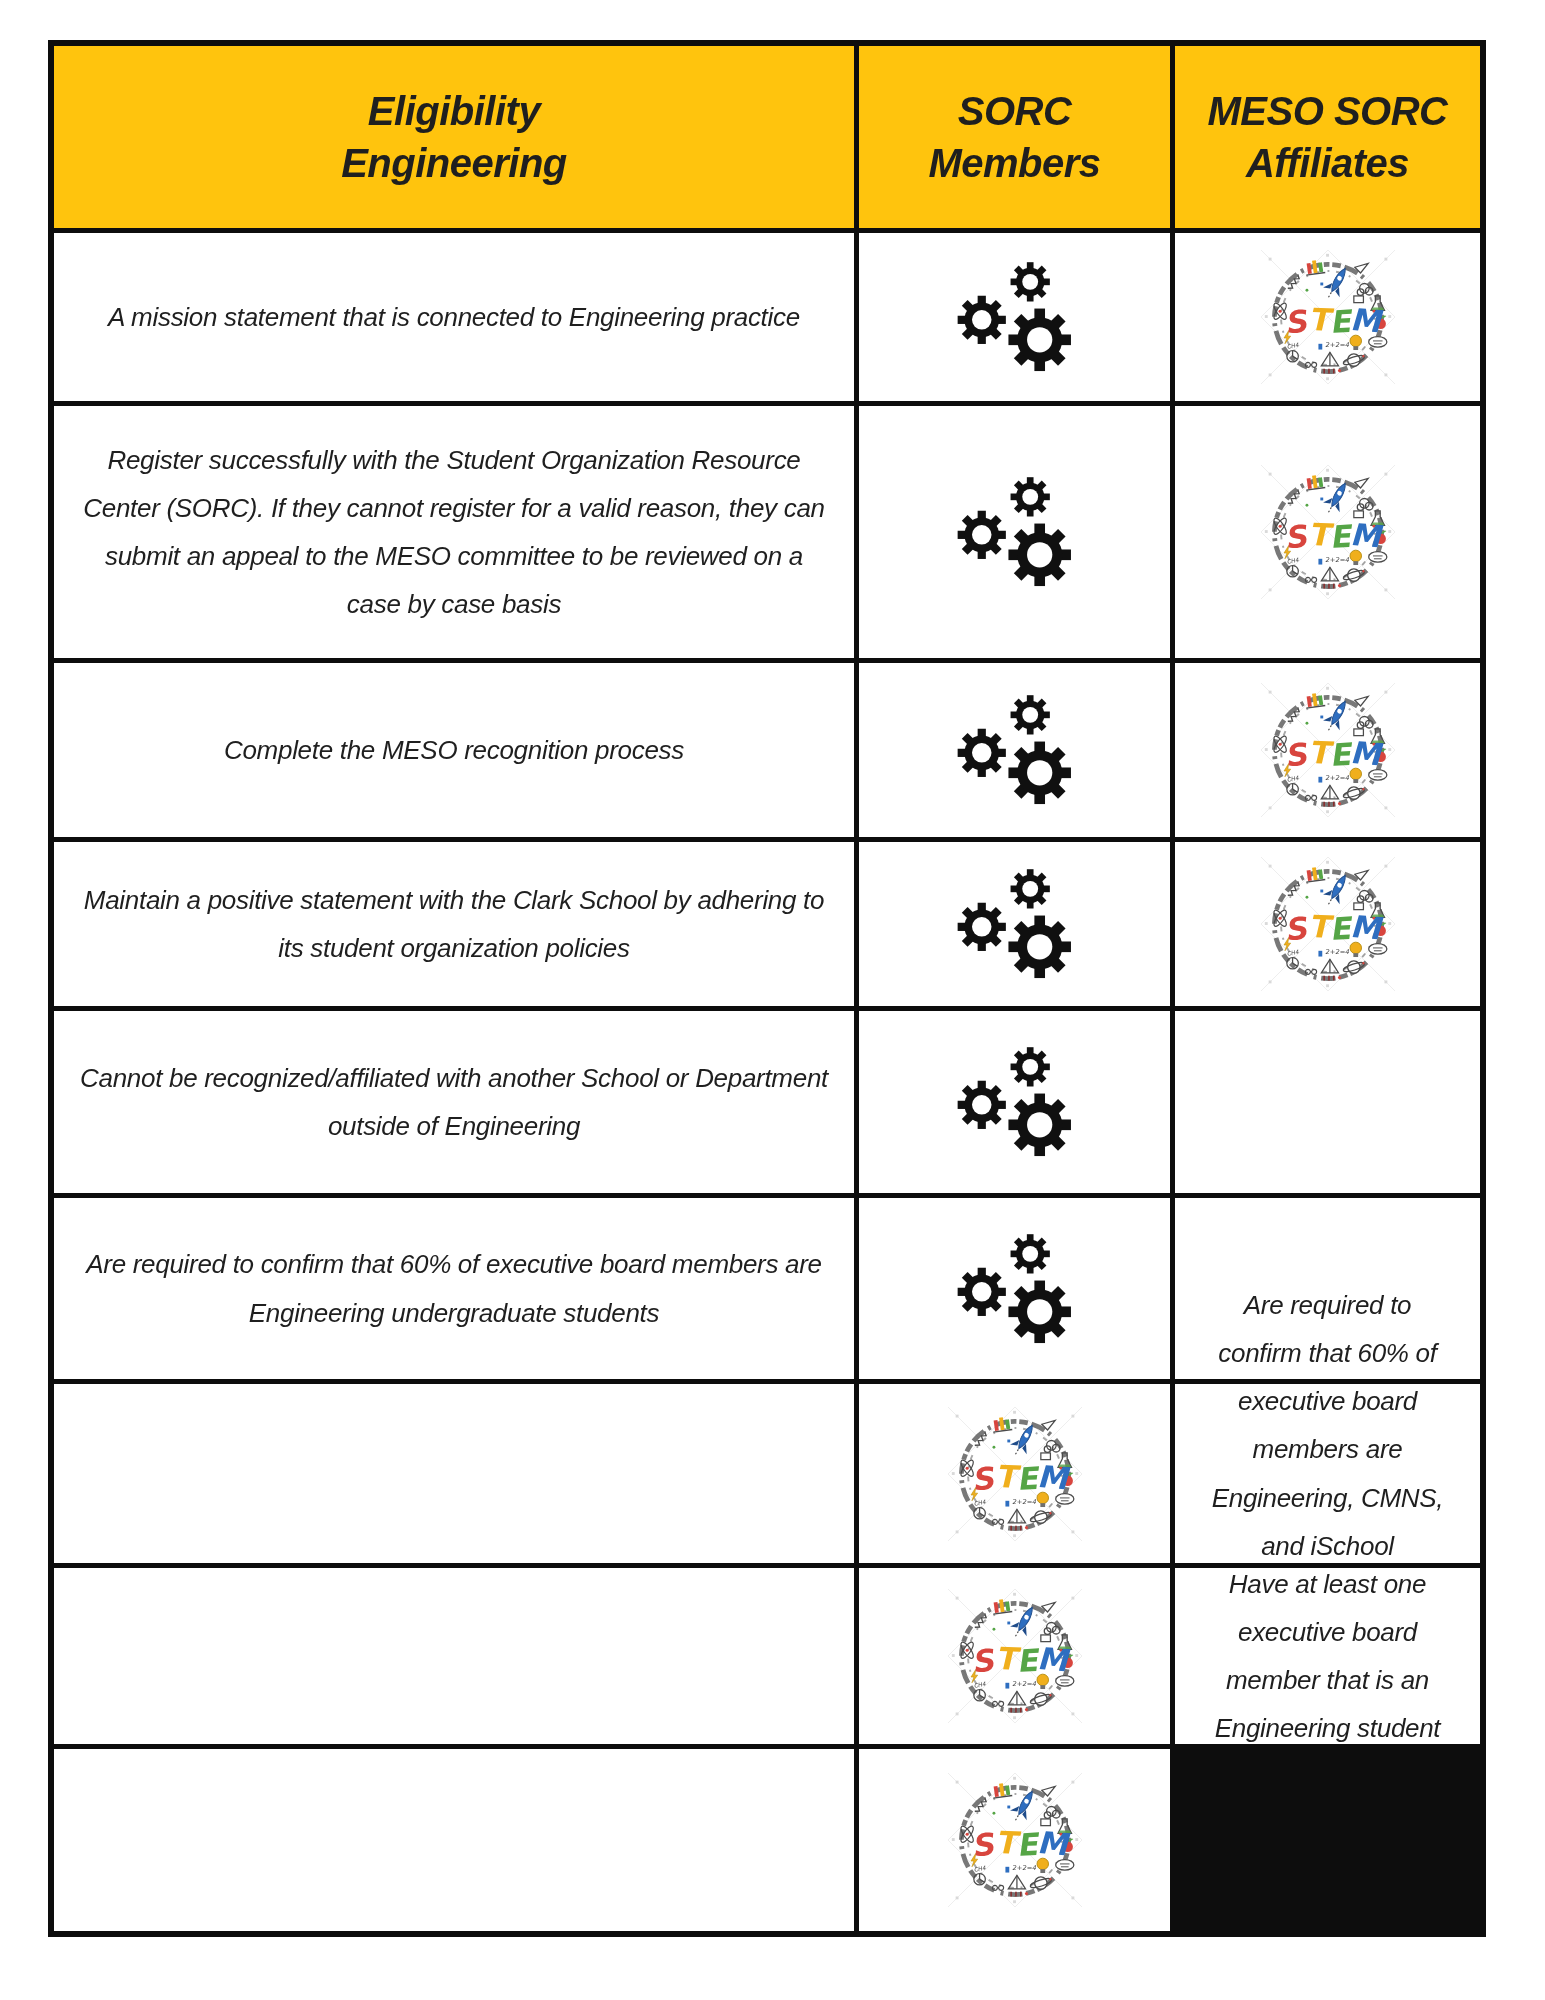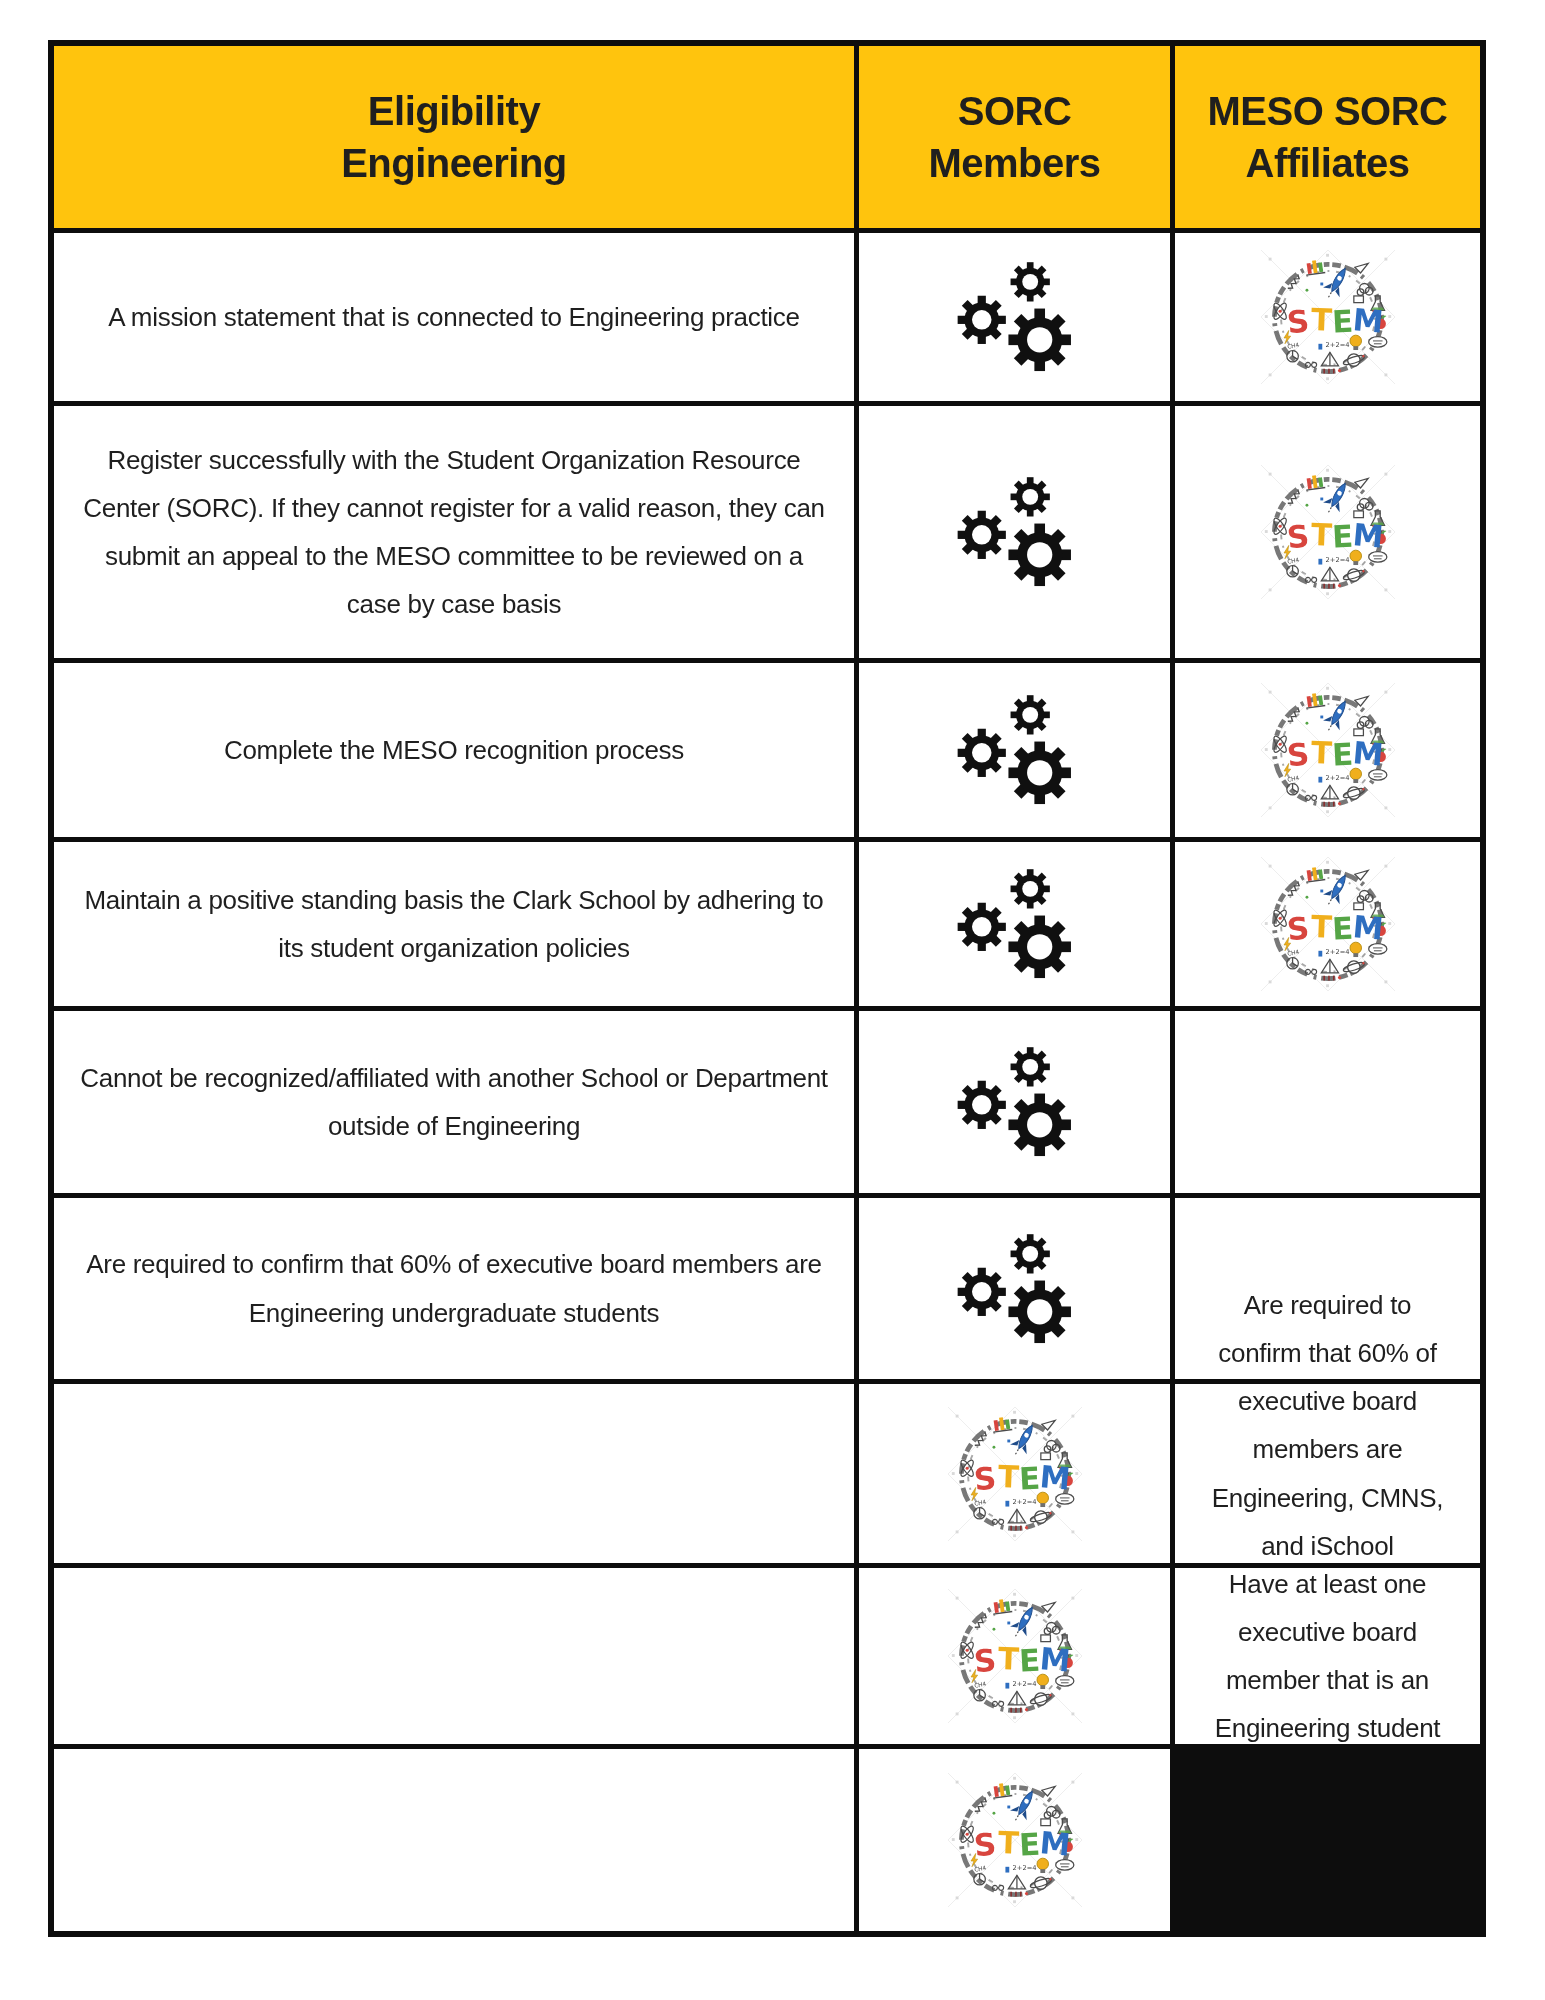--- a/index.html
+++ b/index.html
@@ -15,20 +15,21 @@
   }
   .table-wrap{position:absolute;left:48px;top:40px;}
   .grid{
     display:grid;
     grid-template-columns:800px 311px 305px;
     grid-template-rows:182px 168px 252px 174px 164px 182px 181px 179px 176px 182px;
     gap:5px;
     background:var(--grid-border);
     border:6px solid var(--grid-border);
     width:max-content;
+    font-style:italic;
   }
   .cell{
     background:#ffffff;
     display:flex;align-items:center;justify-content:center;
     text-align:center;
   }
   .header-cell{
     background:var(--header-bg);
     font-weight:700;font-size:40px;line-height:1.3;
     letter-spacing:-0.5px;
@@ -253,21 +254,21 @@
           <use href="#gears-icon-def"></use>
         </svg>
   </div>
   <div class="cell icon-cell">
     <svg class="stem-wrap" viewBox="0 0 140 140" width="134" height="134">
           <use href="#stem-logo-def"></use>
         </svg>
   </div>
 
   <div class="cell req">
-    <span class="req-text">Maintain a positive standing basis the Clark School by adhering to its student organization policies</span>
+    <span class="req-text">Maintain a positive statement with the Clark School by adhering to its student organization policies</span>
   </div>
   <div class="cell icon-cell">
     <svg class="gears-wrap" viewBox="0 0 124 120" width="118" height="114">
           <use href="#gears-icon-def"></use>
         </svg>
   </div>
   <div class="cell icon-cell">
     <svg class="stem-wrap" viewBox="0 0 140 140" width="134" height="134">
           <use href="#stem-logo-def"></use>
         </svg>

